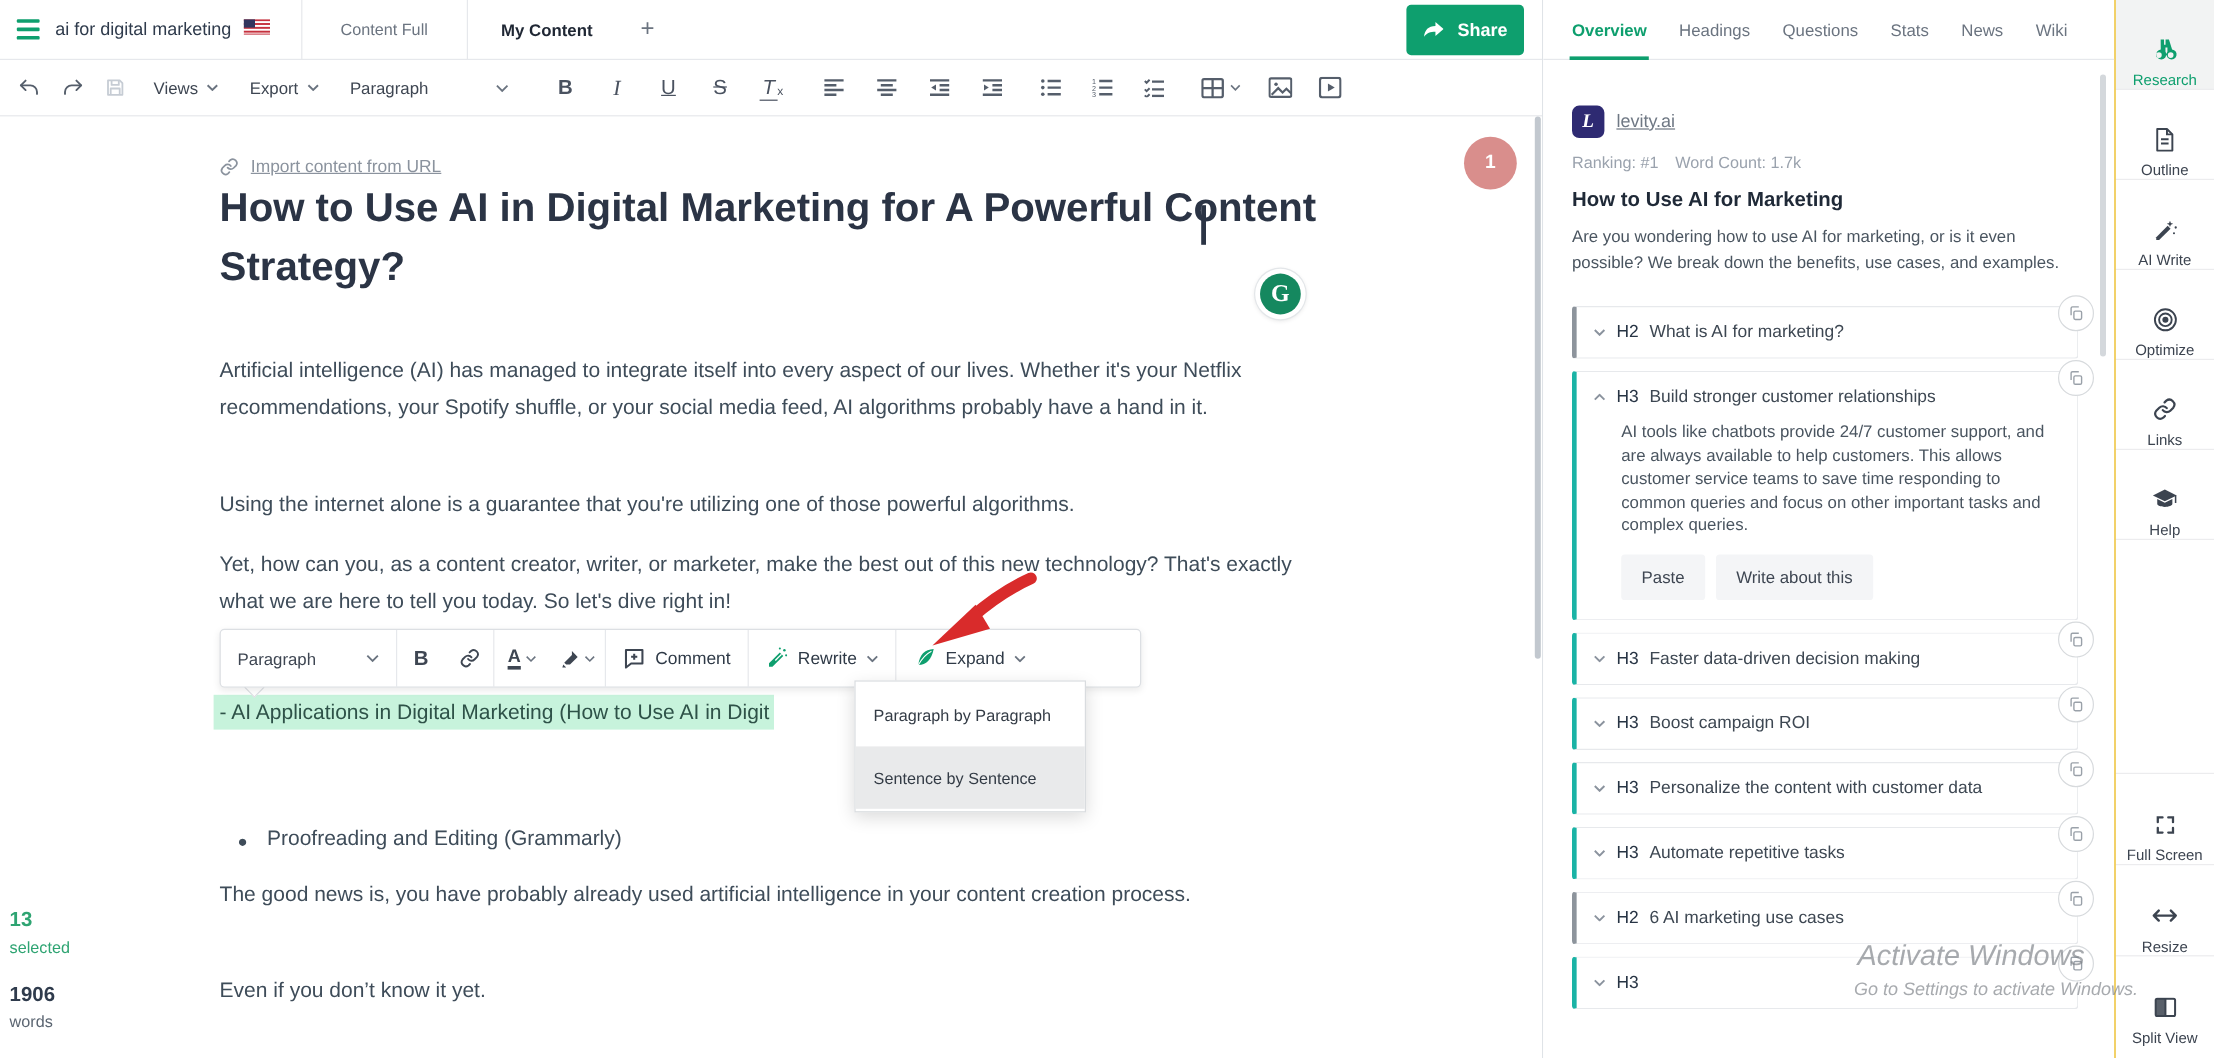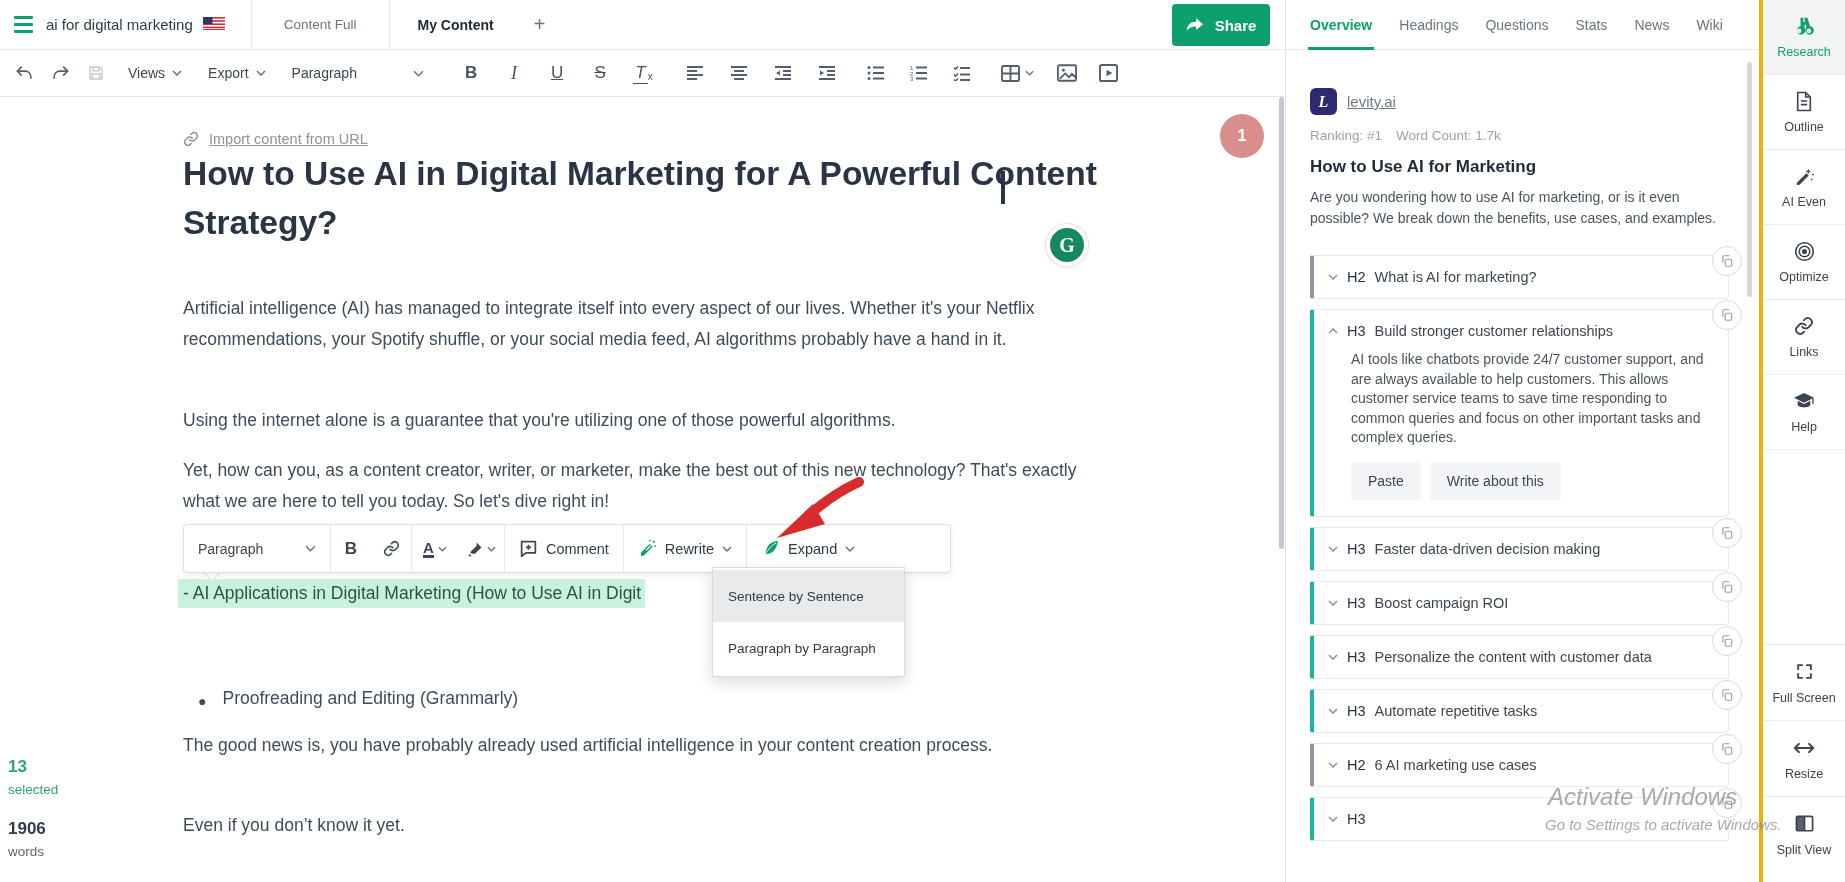--- a/index.html
+++ b/index.html
@@ -63,21 +63,21 @@
   .status-box { position:absolute; left:8px; }
   .status-box .num { font-size:17px; font-weight:bold; }
   .status-box .lbl { font-size:13.5px; margin-top:5px; }
   .status-sel { color:#2ea472; top:660px; }
   .status-sel .lbl { color:#2ea472; }
   .status-words { color:#2f3b4c; top:722px; }
   .status-words .lbl { color:#5c6672; }
   .ed-scroll { position:absolute; right:1px; top:0; width:5px; height:452px; background:#c2c8cf; border-radius:3px; }
 
   
-  .panel { position:relative; background:#fff; overflow:hidden; border-right:4px solid #eab308; }
+  .panel { position:relative; background:#fff; overflow:hidden; border-right:1px solid #eab308; }
   .panel-tabs { height:50px; display:flex; align-items:center; gap:27px; padding-left:24px; border-bottom:1px solid #e6e8ec; }
   .p-tab { font-size:14px; color:#6b7480; cursor:pointer; position:relative; height:50px; display:flex; align-items:center; }
   .p-tab.active { color:#0e9f6e; font-weight:bold; }
   .p-tab.active::after { content:""; position:absolute; left:-2px; right:-2px; bottom:0; height:3px; background:#0e9f6e; }
   .panel-body { padding:0 30px 0 24px; position:relative; }
   .src-row { margin-top:38px; display:flex; align-items:center; gap:10px; }
   .src-ico { width:27px; height:27px; border-radius:6px; background:#2e2a72; color:#fff; font-weight:bold; font-style:italic;
     font-size:16px; display:flex; align-items:center; justify-content:center; font-family:"Liberation Serif", serif; }
   .src-link { font-size:15px; color:#6f7884; text-decoration:underline; cursor:pointer; }
   .rank-line { margin-top:13px; font-size:13.5px; color:#9aa2ad; display:flex; gap:14px; }
@@ -93,21 +93,21 @@
   .card-body { margin-top:11px; margin-left:23px; font-size:14px; line-height:19.5px; color:#4a5560; }
   .card-actions { margin-top:14px; margin-left:23px; display:flex; gap:9px; padding-bottom:3px; }
   .card-actions button { background:#f4f5f7; border:none; border-radius:3px; padding:11px 17px; font-size:14px; color:#3e4652;
     cursor:pointer; font-family:inherit; }
   .copy-btn { position:absolute; top:-10px; right:-14px; width:30px; height:30px; border-radius:50%; background:#fff;
     border:1px solid #d7dadd; display:flex; align-items:center; justify-content:center; cursor:pointer; color:#9aa1a9; z-index:2; }
   .panel-scroll { position:absolute; right:7px; top:62px; width:5px; height:235px; background:#d4d8dc; border-radius:3px; }
 
   
   .rail { display:flex; flex-direction:column; background:#fff; }
-  .rail-item { height:75px; display:flex; flex-direction:column; align-items:center; justify-content:center; gap:8px;
+  .rail-item { height:75px; display:flex; flex-direction:column; align-items:center; justify-content:flex-end; gap:8px;
     border-bottom:1px solid #ececee; cursor:pointer; color:#3c4450; font-size:12.5px; }
   .rail-item.active { background:#f2f3f3; color:#0e9f6e; }
   .rail-item .ric { height:22px; display:flex; align-items:center; }
   .rail-spacer { flex:1; }
   .rail-bottom .rail-item { border-bottom:none; border-top:1px solid #ececee; height:76px; }
   .rail-pad { height:10px; }
 
   
   .wm { position:absolute; z-index:40; pointer-events:none; color:rgba(125,130,136,.68);font-style:italic; }
   .wm1 { left:1548px; top:783px; font-size:24px; }
@@ -380,22 +380,22 @@
           <svg width="10" height="6" viewBox="0 0 10 6" fill="none" stroke="#6b7480" stroke-width="1.5">
               <path d="M1 1l4 4 4-4"></path>
             </svg>
           </button>
       </div>
       <div class="pointer"></div>
 
       <div class="hl-line"><span>- AI Applications in Digital Marketing (How to Use AI in Digit</span></div>
 
       <div class="rw-menu">
+          <div class="rw-item">Paragraph by Paragraph</div>
           <div class="rw-item hover">Sentence by Sentence</div>
-          <div class="rw-item">Paragraph by Paragraph</div>
         </div>
 
       <svg class="red-arrow" width="104" height="76" viewBox="0 0 104 76">
         <path d="M96 7 C76 16 62 26 46 40" stroke="#d92b2b" stroke-width="10" fill="none" stroke-linecap="round"></path>
         <polygon points="14,63 50,29 62,49" fill="#d92b2b"></polygon>
       </svg>
 
       <ul style="list-style:none">
         <li class="bullet-row" style="top:591px">
           <span class="dot">●</span>
@@ -605,21 +605,21 @@
   </div>
       <div class="rail-item">
     <span class="ric">
           <svg width="21" height="21" viewBox="0 0 22 22" fill="currentColor">
             <path d="M3 17.5 13 7.5l2.5 2.5L5.5 20H3z"></path>
             <path d="M15 3l.8 2 2 .8-2 .8-.8 2-.8-2-2-.8 2-.8z"></path>
             <circle cx="20" cy="9" r="1"></circle>
             <circle cx="18.5" cy="14" r="0.9"></circle>
           </svg>
         </span>
-    <span class="rlbl">AI Even</span>
+    <span class="rlbl">AI Write</span>
   </div>
       <div class="rail-item">
     <span class="ric">
           <svg width="21" height="21" viewBox="0 0 24 24" fill="none" stroke="currentColor" stroke-width="1.8">
             <circle cx="12" cy="12" r="10"></circle>
             <circle cx="12" cy="12" r="6"></circle>
             <circle cx="12" cy="12" r="2" fill="currentColor"></circle>
           </svg>
         </span>
     <span class="rlbl">Optimize</span>

